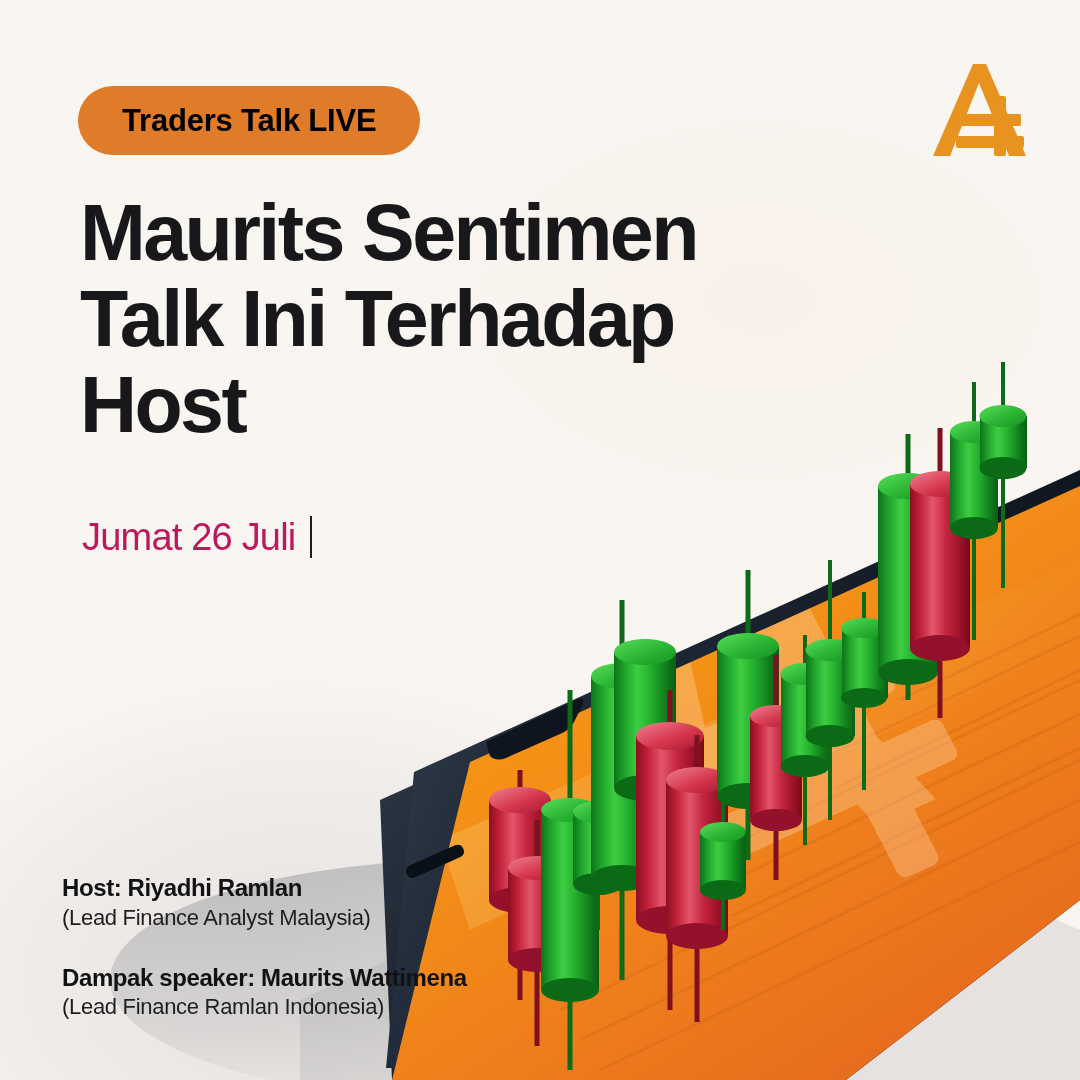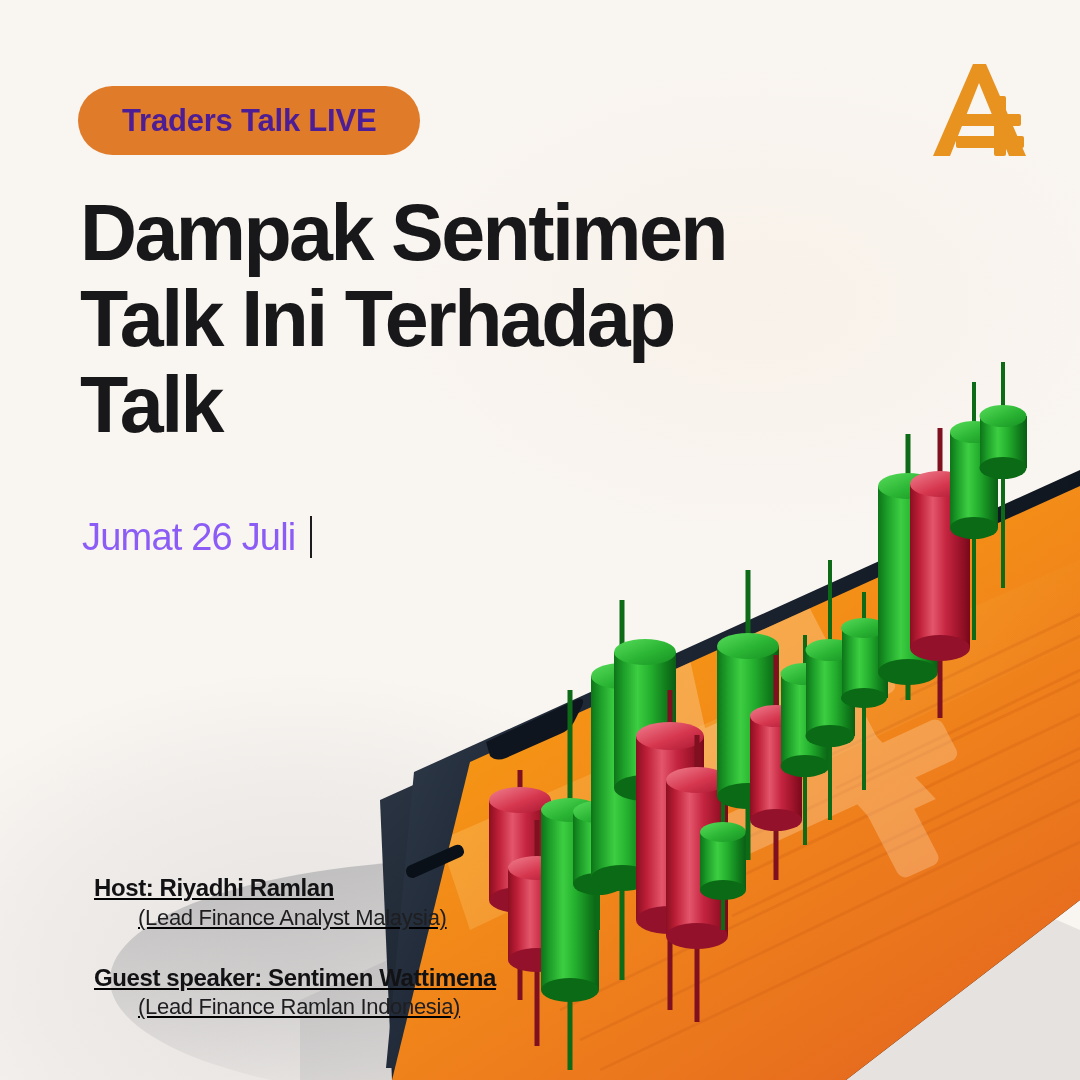--- a/index.html
+++ b/index.html
@@ -50,21 +50,21 @@
     height: 69px;
     padding: 0 44px;
     border-radius: 40px;
     background: #E07B2A;
     display: flex;
     align-items: center;
     justify-content: center;
     box-sizing: border-box;
   }
   .badge-label {
-    color: #4c1d95;
+    color: #000000;
     font-size: 31px;
     font-weight: bold;
     letter-spacing: -0.2px;
     line-height: 1;
     white-space: nowrap;
   }
 
   
   .headline {
     position: absolute;
@@ -82,60 +82,58 @@
   }
 
   
   .schedule {
     position: absolute;
     left: 82px;
     top: 516px;
     display: flex;
     align-items: center;
     gap: 15px;
-    color: #8b5cf6;
+    color: #be185d;
     font-size: 38px;
     font-weight: normal;
     letter-spacing: -0.8px;
     line-height: 1;
     white-space: nowrap;
   }
   .schedule-sep {
     display: inline-block;
     width: 2px;
     height: 42px;
     background: #1C1C1E;
   }
 
   
   .credits {
     position: absolute;
-    left: 94px;
+    left: 62px;
     bottom: 58px;
     z-index: 30;
-    text-decoration: underline;
   }
   .credit-block { margin-bottom: 30px; }
   .credit-block:last-child { margin-bottom: 0; }
   .credit-name {
     color: #121214;
     font-size: 24px;
     font-weight: bold;
     letter-spacing: -0.4px;
     line-height: 1.28;
     white-space: nowrap;
   }
   .credit-role {
     color: #1E1E20;
     font-size: 22px;
     font-weight: normal;
     letter-spacing: -0.3px;
     line-height: 1.3;
     white-space: nowrap;
-    margin-left: 44px;
   }
 
   
   .illustration {
     position: absolute;
     left: 0;
     top: 0;
     width: 1080px;
     height: 1080px;
     pointer-events: none;
@@ -388,34 +386,34 @@
       <rect x="34" y="84" width="68" height="12" rx="2"></rect>
       <rect x="72" y="44" width="12" height="60" rx="2"></rect>
     </g>
   </svg>
 
   <div class="badge">
     <span class="badge-label">Traders Talk LIVE</span>
   </div>
 
   <div class="headline">
-    <div class="headline-line">Dampak Sentimen</div>
+    <div class="headline-line">Maurits Sentimen</div>
     <div class="headline-line">Talk Ini Terhadap</div>
-    <div class="headline-line">Talk</div>
+    <div class="headline-line">Host</div>
   </div>
 
   <div class="schedule">
     <span>Jumat 26 Juli</span>
     <span class="schedule-sep"></span>
   </div>
 
   <div class="credits">
     <div class="credit-block">
       <div class="credit-name">Host: Riyadhi Ramlan</div>
       <div class="credit-role">(Lead Finance Analyst Malaysia)</div>
     </div>
     <div class="credit-block">
-      <div class="credit-name">Guest speaker: Sentimen Wattimena</div>
+      <div class="credit-name">Dampak speaker: Maurits Wattimena</div>
       <div class="credit-role">(Lead Finance Ramlan Indonesia)</div>
     </div>
   </div>
 
 </div>
 
 </body></html>

